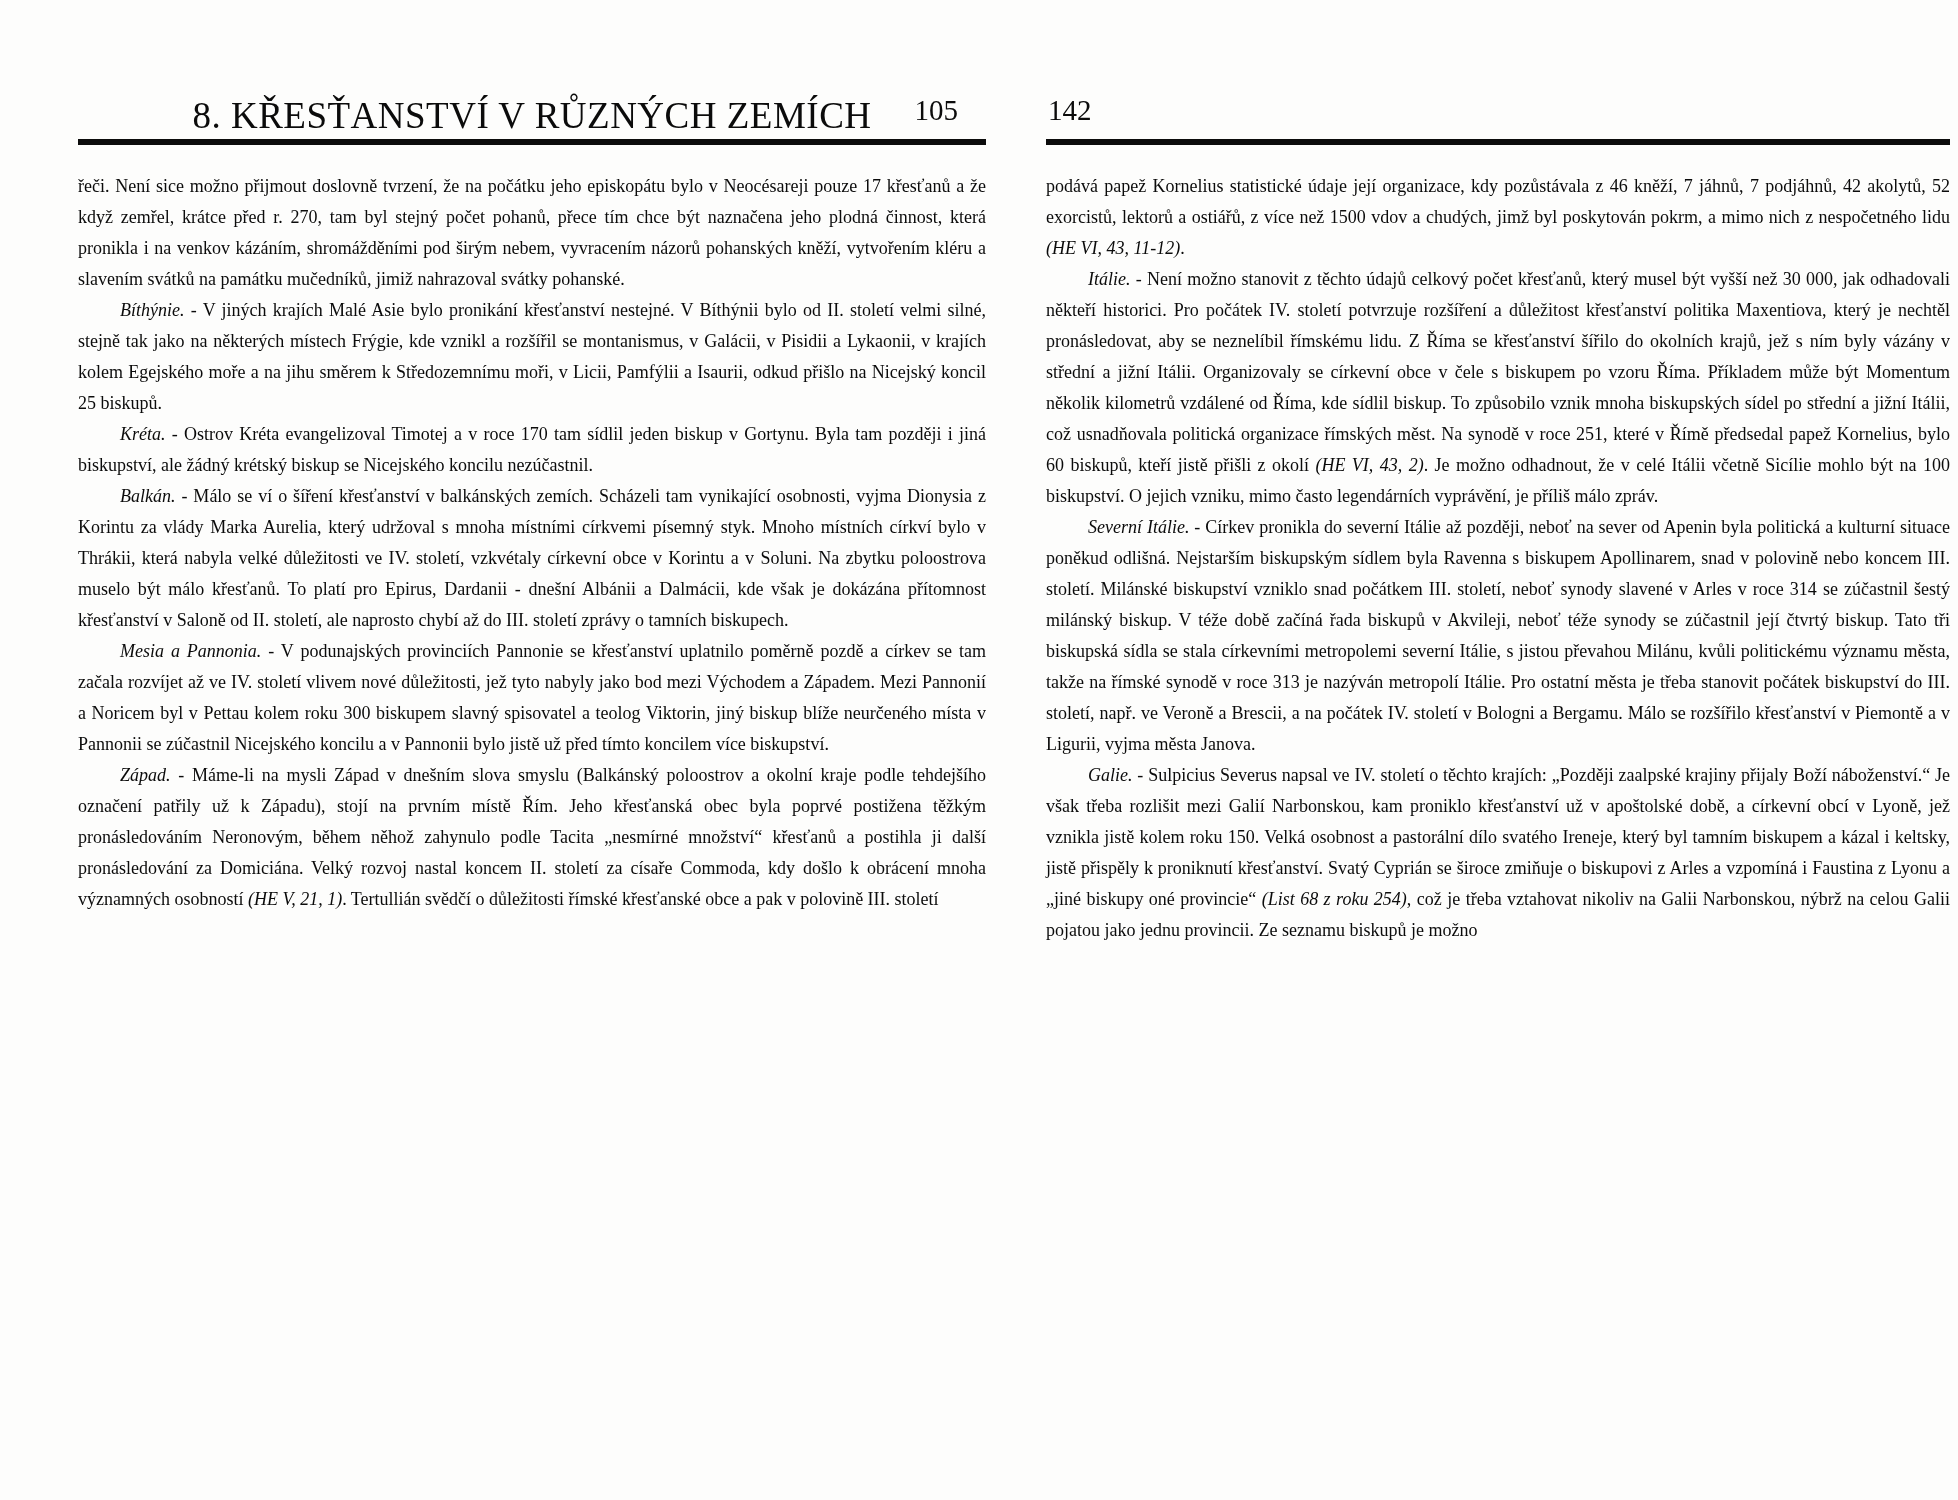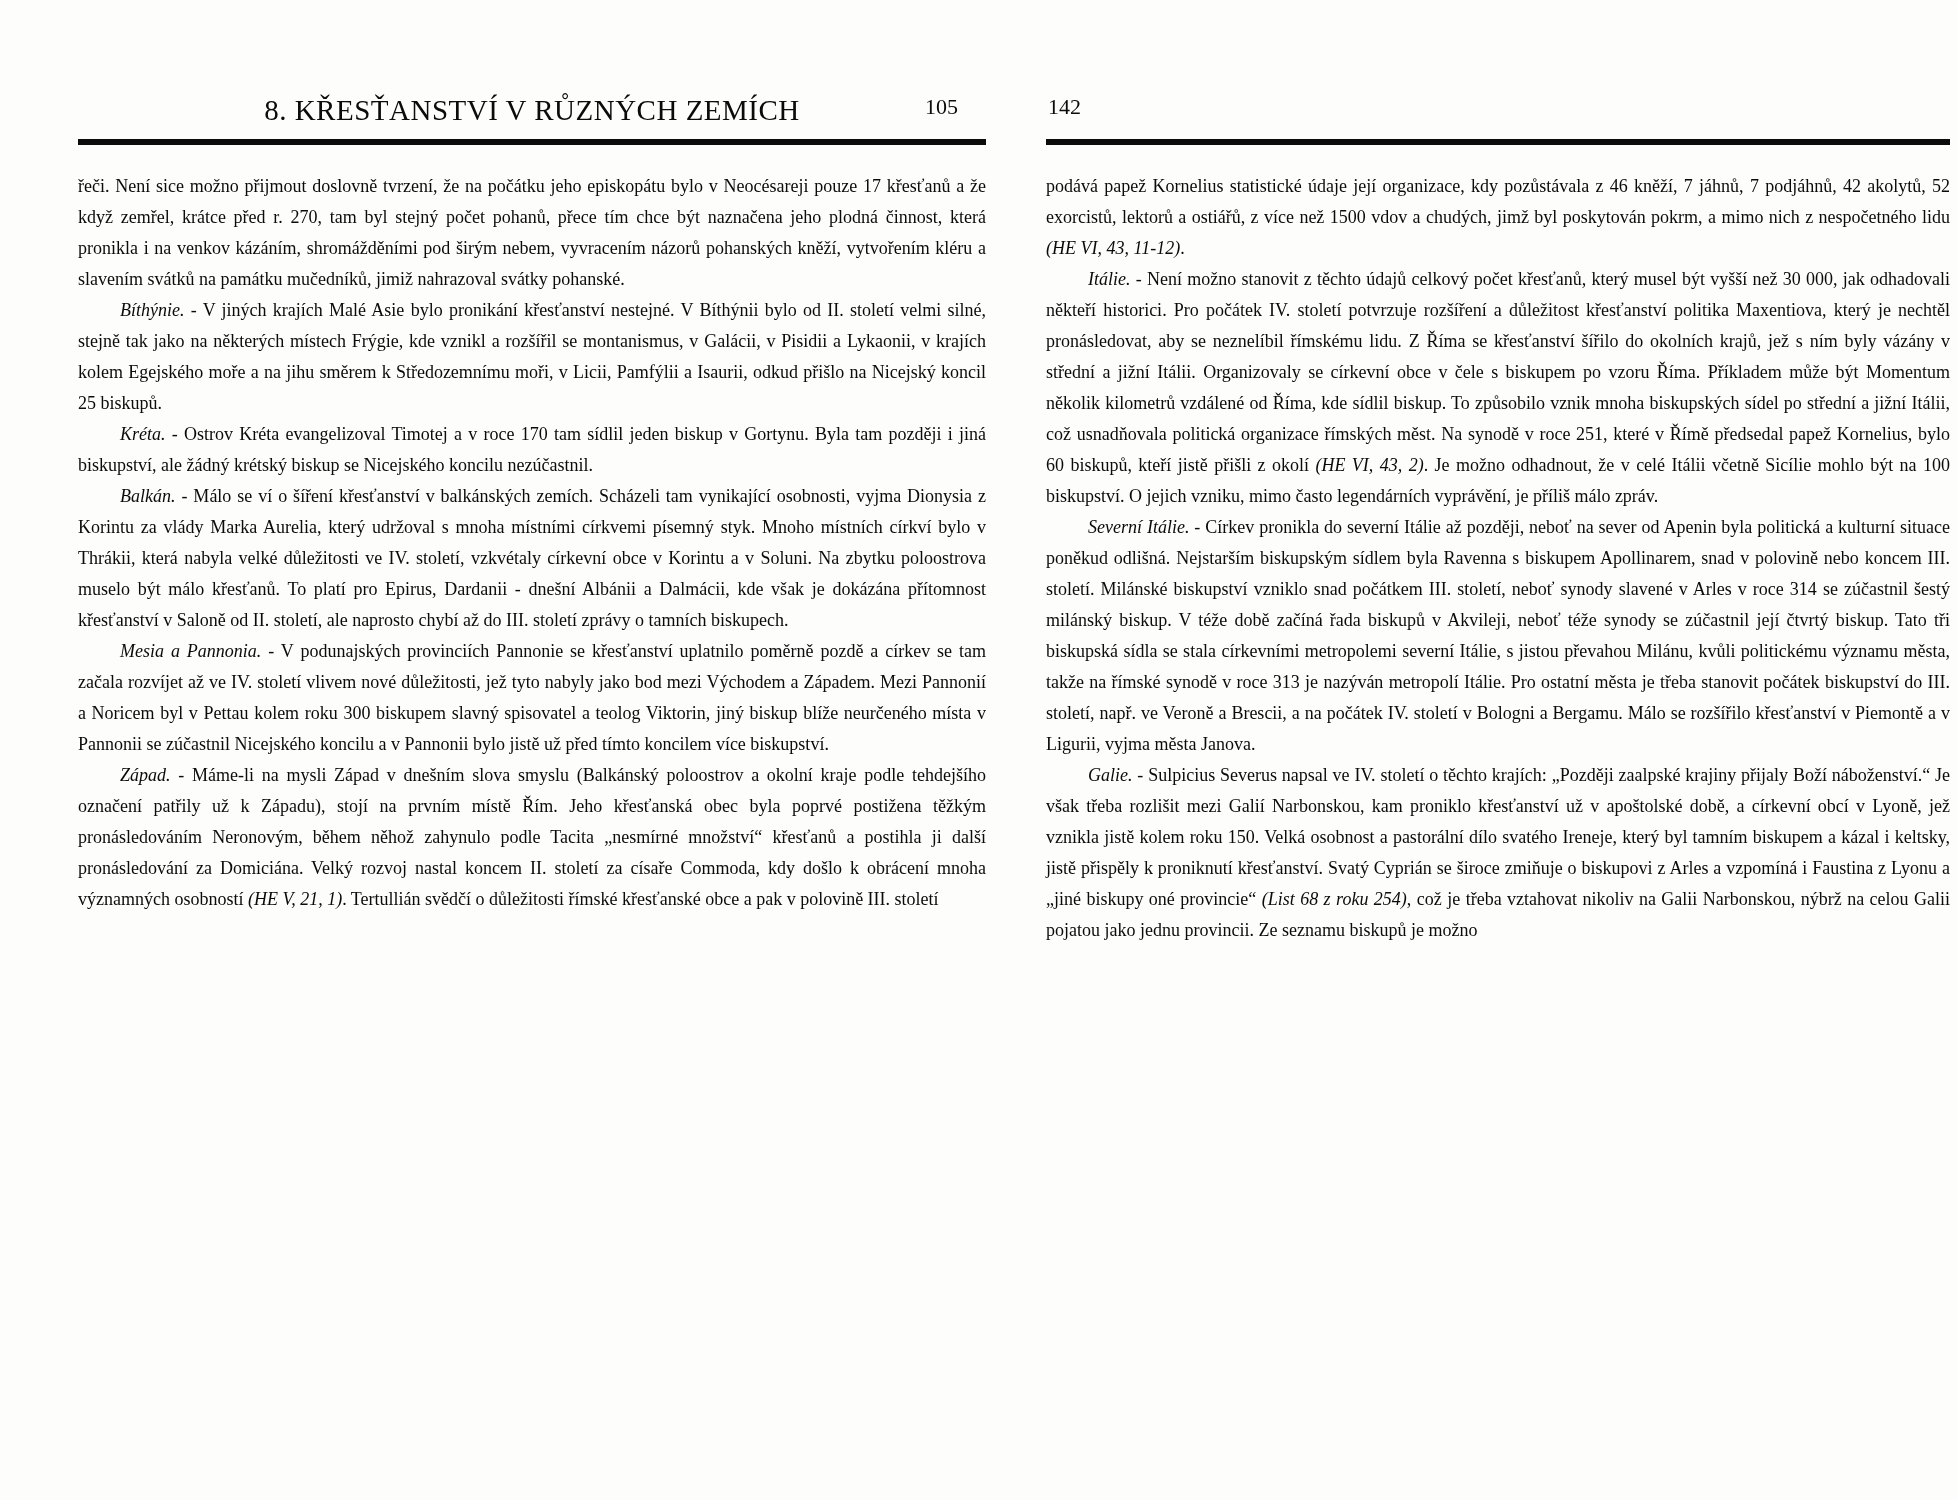--- a/index.html
+++ b/index.html
@@ -18,27 +18,27 @@
 
   .running-head {
     position: relative;
     margin-top: 94px;
     height: 42px;
   }
   .rh-title {
     position: absolute;
     left: 0; right: 0;
     text-align: center;
-    font-size: 29px;
+    font-size: 37px;
     letter-spacing: 0.5px;
     white-space: nowrap;
   }
   .rh-num {
     position: absolute;
-    font-size: 22px;
+    font-size: 29px;
     top: 0;
   }
   .page-left  .rh-num { right: 28px; }
   .page-right .rh-num { left: 2px; }
 
   .rule {
     height: 6px;
     background: #0c0c0c;
     margin-top: 3px;
   }

